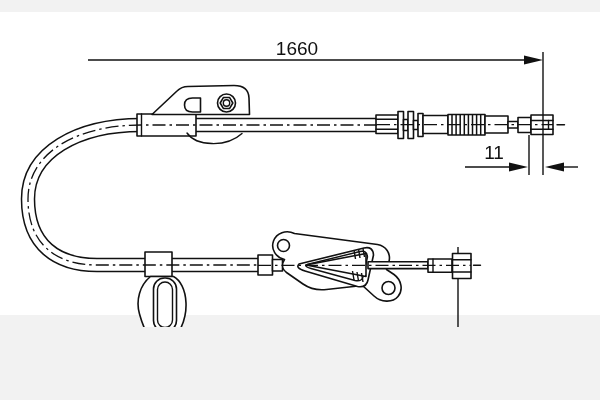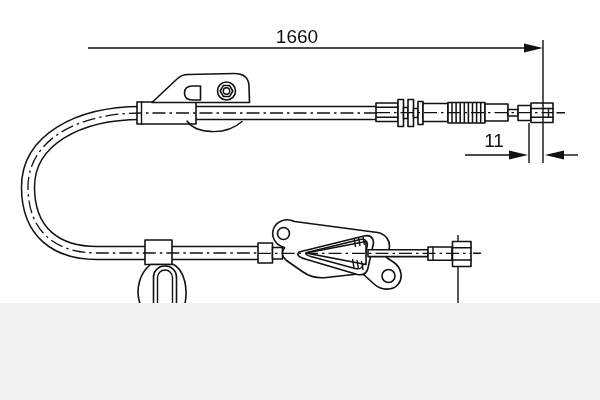--- a/index.html
+++ b/index.html
@@ -1,16 +1,16 @@
 <!DOCTYPE html>
 <html><head>
 <meta charset="utf-8">
 <style>
   html,body{margin:0;padding:0;background:#f2f2f2;}
-  .stage{width:600px;height:303px;background:#ffffff;position:relative;margin:0 auto;
+  .stage{width:600px;height:303px;background:#ffffff;position:relative;margin:12px auto;
          font-family:"Liberation Sans", sans-serif;}
   svg{display:block;}
   .outline{fill:#ffffff;stroke:#111111;stroke-width:1.6;stroke-linejoin:round;stroke-linecap:round;}
   .thin{fill:none;stroke:#111111;stroke-width:1.4;stroke-linecap:round;}
   .dimline{fill:none;stroke:#111111;stroke-width:1.4;}
   .arrow{fill:#111111;stroke:none;}
   .cl{fill:none;stroke:#111111;stroke-width:1.3;stroke-dasharray:13 4 2.5 4;}
   .dimtext{fill:#111111;font-size:19px;}
 </style>
 </head>

